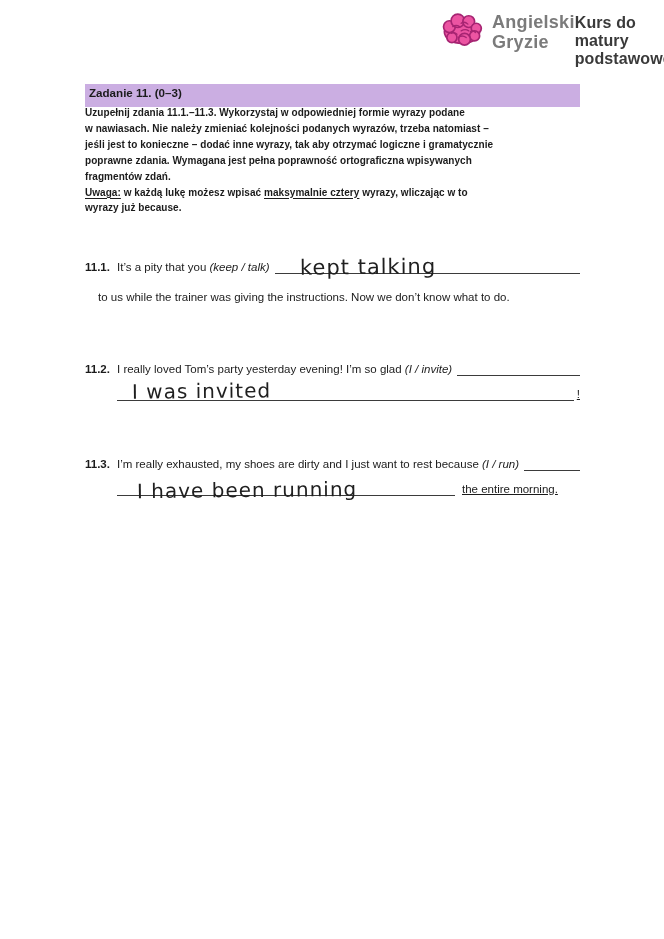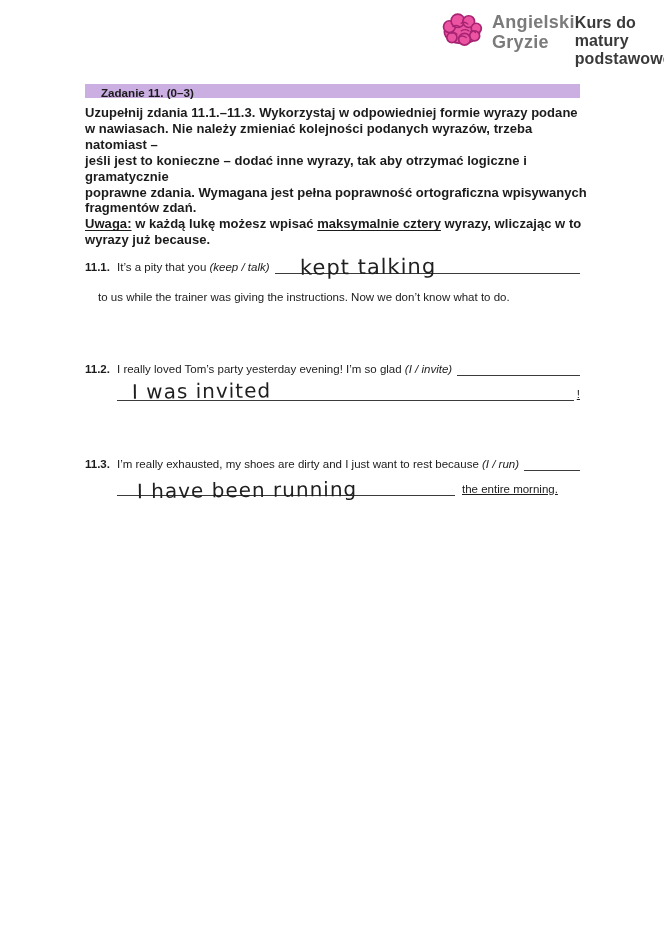--- a/index.html
+++ b/index.html
@@ -7,25 +7,25 @@
          font-family:"Liberation Sans",sans-serif;color:#1b1b1b;overflow:hidden;}
 
   
   .logo{position:absolute;top:12px;left:441px;display:flex;align-items:flex-start;gap:9px;}
   .brain svg{display:block;}
   .brand-col{display:flex;flex-direction:row;}
   .brand-name{font-size:18px;font-weight:bold;color:#7b7b7b;letter-spacing:.3px;line-height:20px;}
   .brand-tagline{font-size:16px;font-weight:bold;color:#3a3a3a;margin-top:2px;letter-spacing:.1px;}
 
   
-  .task-header{position:absolute;left:85px;top:84px;width:495px;height:14px;background:#cbaee2;
-               font-size:11.6px;font-weight:bold;line-height:17px;padding-left:16px;box-sizing:border-box;}
+  .task-header{position:absolute;left:85px;top:84px;width:495px;height:23px;background:#cbaee2;
+               font-size:11.6px;font-weight:bold;line-height:17px;padding-left:4px;box-sizing:border-box;}
 
   
-  .instructions{position:absolute;left:85px;top:105px;width:502px;font-size:13px;font-weight:bold;
+  .instructions{position:absolute;left:85px;top:105px;width:502px;font-size:10px;font-weight:bold;
                 line-height:15.9px;letter-spacing:.05px;}
   .ul{text-decoration:underline;text-underline-offset:2px;}
 
   
   .item{position:absolute;left:85px;width:495px;font-size:11.5px;}
   #item-1{top:253px;}
   #item-2{top:355px;}
   #item-3{top:450px;}
   .row{display:flex;align-items:flex-end;}
   .num{font-weight:bold;flex:0 0 32px;line-height:14px;}

